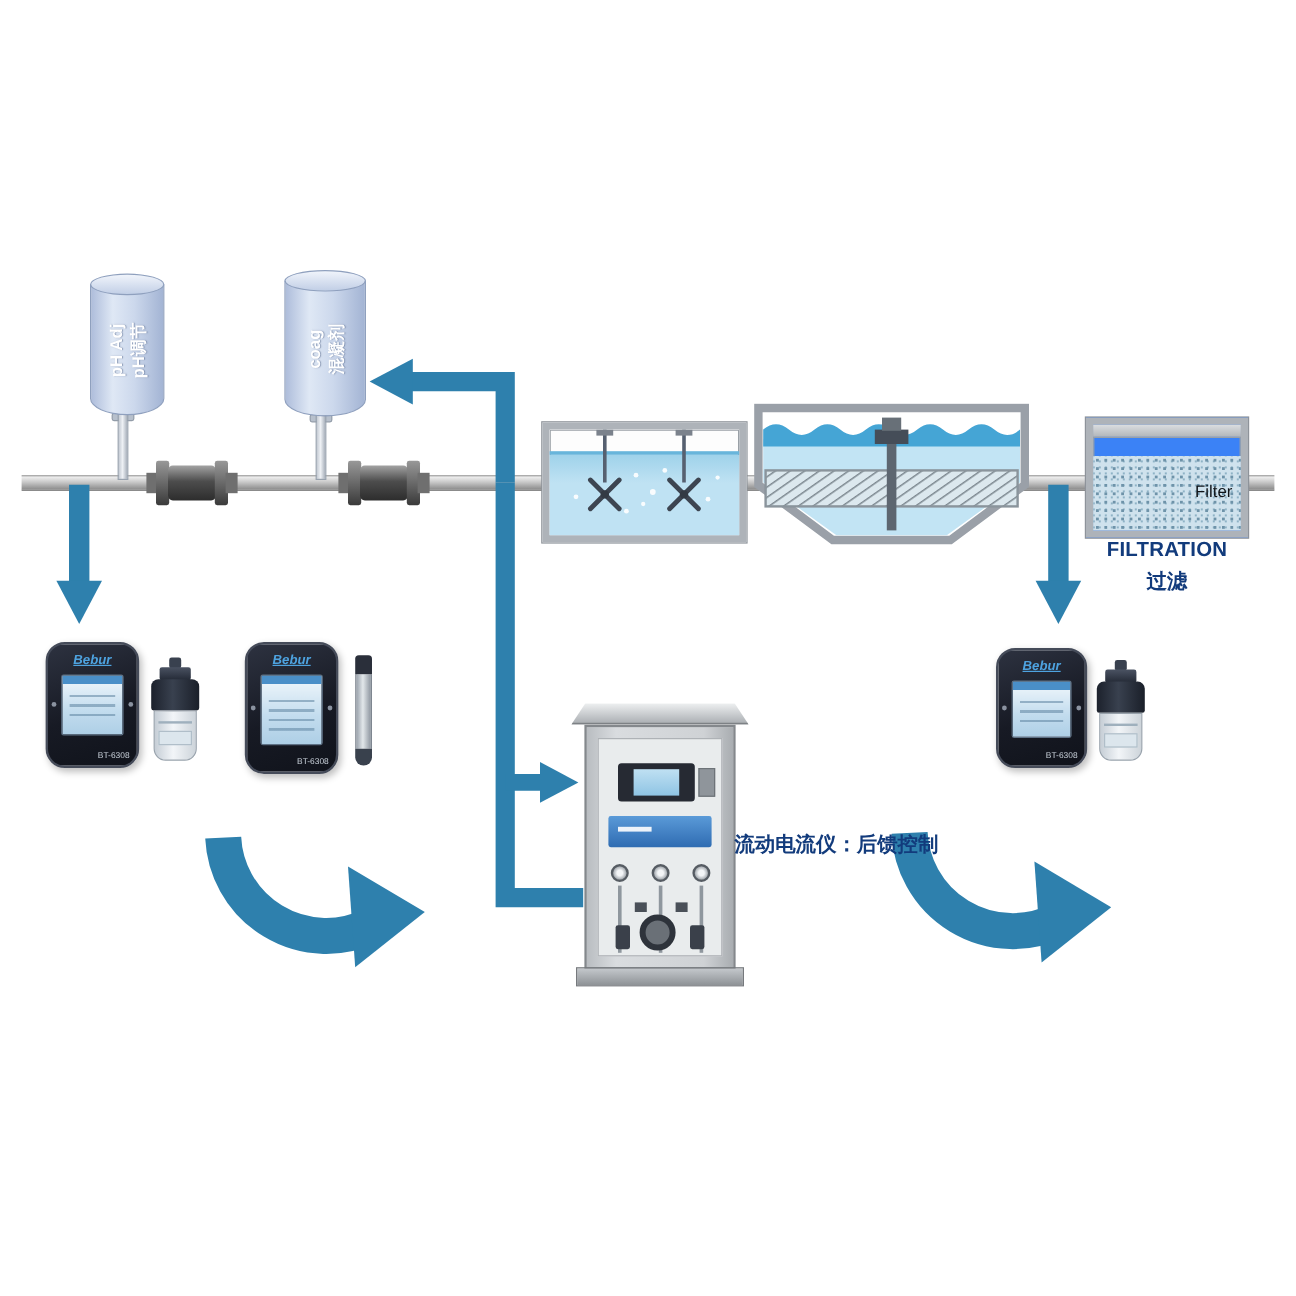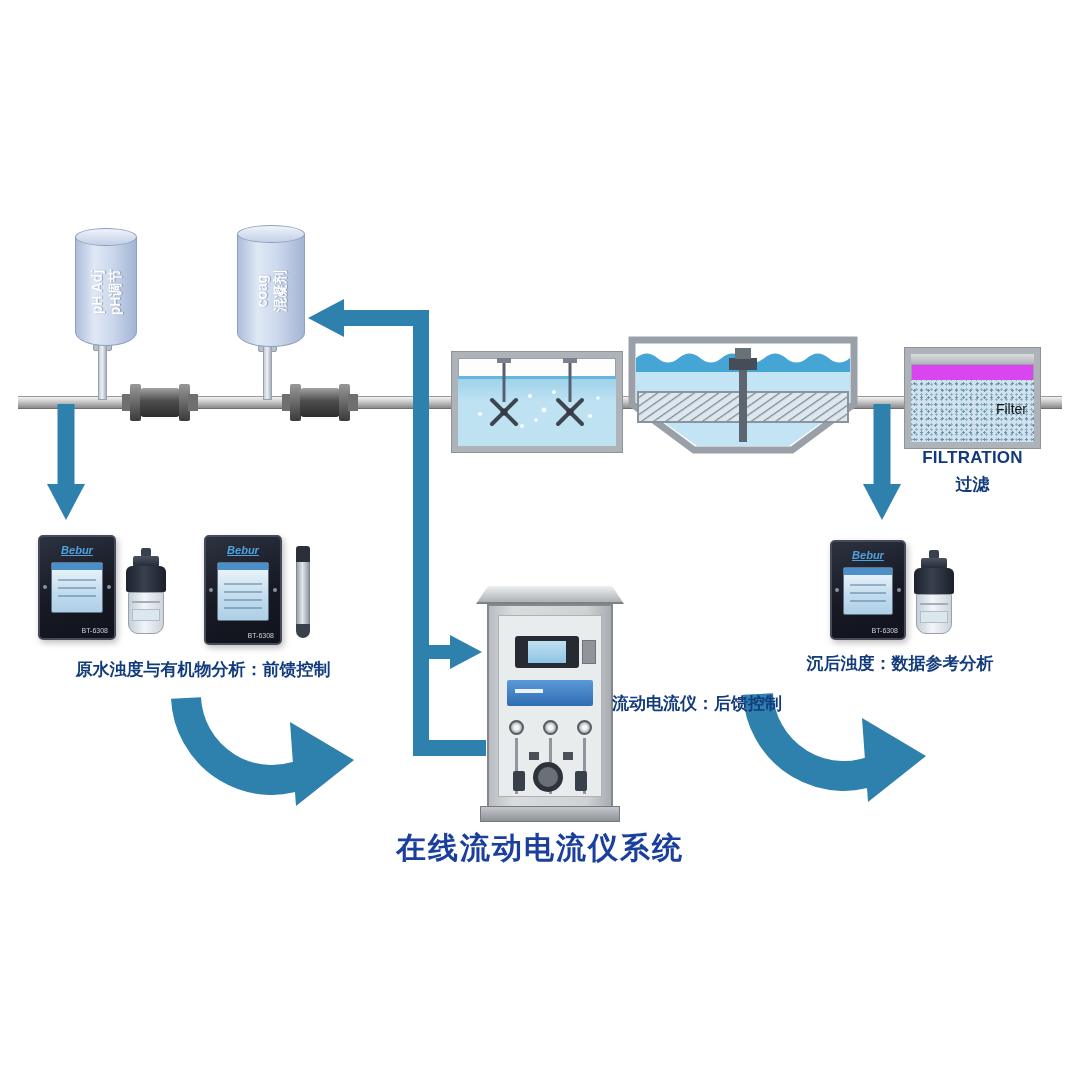--- a/index.html
+++ b/index.html
@@ -58,21 +58,21 @@
   }
   .floc-water { position:absolute; left:0; right:0; top:18px; bottom:0;
     background:linear-gradient(#9fd2ea,#bfe2f3 35%); border-top:3px solid #68b5db; }
   .floc-mixers { position:absolute; left:0; top:0; width:158px; height:88px; }
 
   
   .sed-svg { position:absolute; left:628px; top:336px; width:230px; height:126px; z-index:2; }
 
   
   .filt { position:absolute; left:905px; top:348px; width:135px; height:100px; z-index:2;
-    background:#d946ef; border:6px solid #aeb3b9; box-shadow:0 0 0 1px #8e939a, inset 0 0 0 1px #9aa0a6; }
+    background:#3b82f6; border:6px solid #aeb3b9; box-shadow:0 0 0 1px #8e939a, inset 0 0 0 1px #9aa0a6; }
   .filt-rim { position:absolute; top:0; left:0; right:0; height:11px;
     background:linear-gradient(#dadde0,#b2b6ba); border-bottom:1px solid #9aa0a6; }
   .filt-media { position:absolute; left:0; right:0; top:26px; bottom:0;
     background-color:#cfe2ed;
     background-image:radial-gradient(#6e93a9 1.1px, transparent 1.4px),
                      radial-gradient(#8fb3c6 1px, transparent 1.3px);
     background-size:7px 7px, 5px 5px; background-position:0 0, 3px 2px; }
   .filt-media .media-label { position:absolute; right:7px; top:34%; color:#101418; font-size:14px; }
 
   
@@ -84,21 +84,21 @@
   .label-filt { left:905px; top:448px; width:135px; }
 
   
   .arrows { position:absolute; left:0; top:0; z-index:4; pointer-events:none; }
   .arrow-stroke { stroke:var(--arrow,#2e80ad); fill:none; }
   .arrow-fill   { fill:var(--arrow,#2e80ad); }
 
   
   .ctrl { position:absolute; z-index:3;
     background:linear-gradient(160deg,#2d3240,#171a24 55%,#10131b);
-    border:2px solid #454b59; border-radius:5px; box-shadow:2px 3px 6px rgba(0,0,0,.25); }
+    border:2px solid #454b59; border-radius:16px; box-shadow:2px 3px 6px rgba(0,0,0,.25); }
   .ctrl-1 { left:38px;  top:535px; width:78px; height:105px; }
   .ctrl-2 { left:204px; top:535px; width:78px; height:110px; }
   .ctrl-3 { left:830px; top:540px; width:76px; height:100px; }
   .ctrl .brand { margin-top:7px; text-align:center; color:#4ea3e0; font-size:11px;
     font-weight:bold; font-style:italic; text-decoration:underline; }
   .ctrl .screen { margin:6px auto 0; width:70%; height:50%; position:relative; overflow:hidden;
     background:linear-gradient(#f2f8fc,#c2dcee 60%,#aecfe6); border:1px solid #5f7286; border-radius:2px; }
   .ctrl-2 .screen { height:56%; }
   .ctrl .screen::before { content:""; position:absolute; top:0; left:0; right:0; height:7px; background:#4a8fc8; }
   .ctrl .screen::after { content:""; position:absolute; left:12%; right:12%; top:34%; height:46%;
@@ -316,36 +316,34 @@
     <div class="screen"></div>
     <div class="model">BT-6308</div>
     <div class="screw l"></div>
     <div class="screw r"></div>
   </div>
   <div class="probe">
     <div class="pcap"></div>
       <div class="shaft"></div>
       <div class="ptip"></div>
   </div>
-  <div class="caption caption-left">原水浊度与有机物分析：前馈控制</div>
 
   <div class="ctrl ctrl-3">
     <div class="brand">Bebur</div>
     <div class="screen"></div>
     <div class="model">BT-6308</div>
     <div class="screw l"></div>
     <div class="screw r"></div>
   </div>
   <div class="sensor sensor-2">
     <div class="nipple"></div>
       <div class="nut"></div>
       <div class="cap"></div>
       <div class="shell"></div>
   </div>
-  <div class="caption caption-right">沉后浊度：数据参考分析</div>
 
   <div class="cabinet">
     <div class="cab-roof"></div>
     <div class="cab-body">
       <div class="cab-panel">
         <div class="cab-display">
             <div class="scr"></div>
           </div>
         <div class="cab-sidebox"></div>
         <div class="cab-blue"></div>
@@ -359,15 +357,14 @@
         <div class="cab-valve v2"></div>
         <div class="cab-coil"></div>
         <div class="cab-bottle b1"></div>
         <div class="cab-bottle b2"></div>
       </div>
     </div>
     <div class="cab-base"></div>
   </div>
   <div class="caption caption-center">流动电流仪：后馈控制</div>
 
-  <div class="main-title">在线流动电流仪系统</div>
 
 </div>
 
 </body></html>

